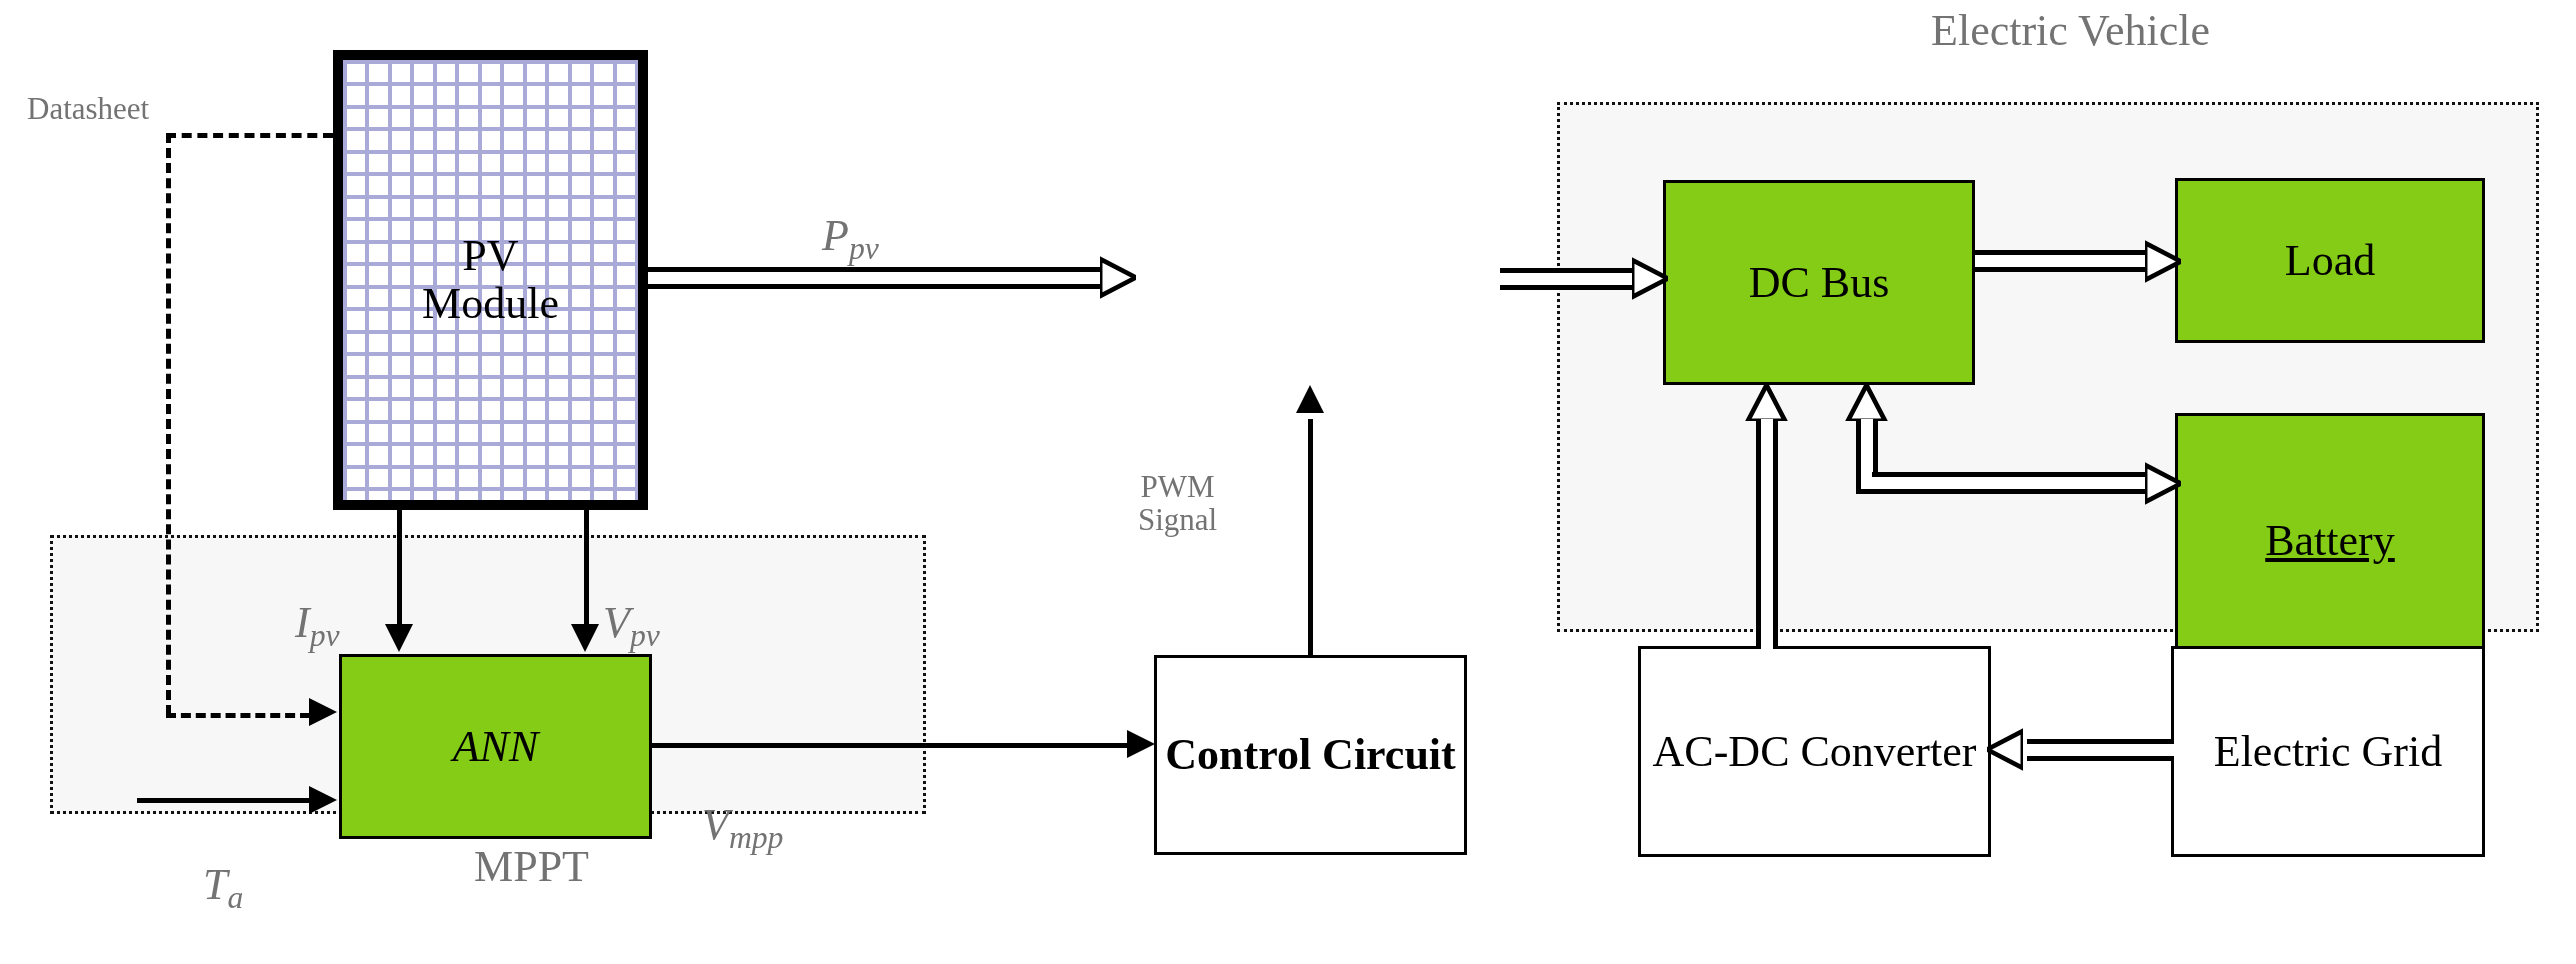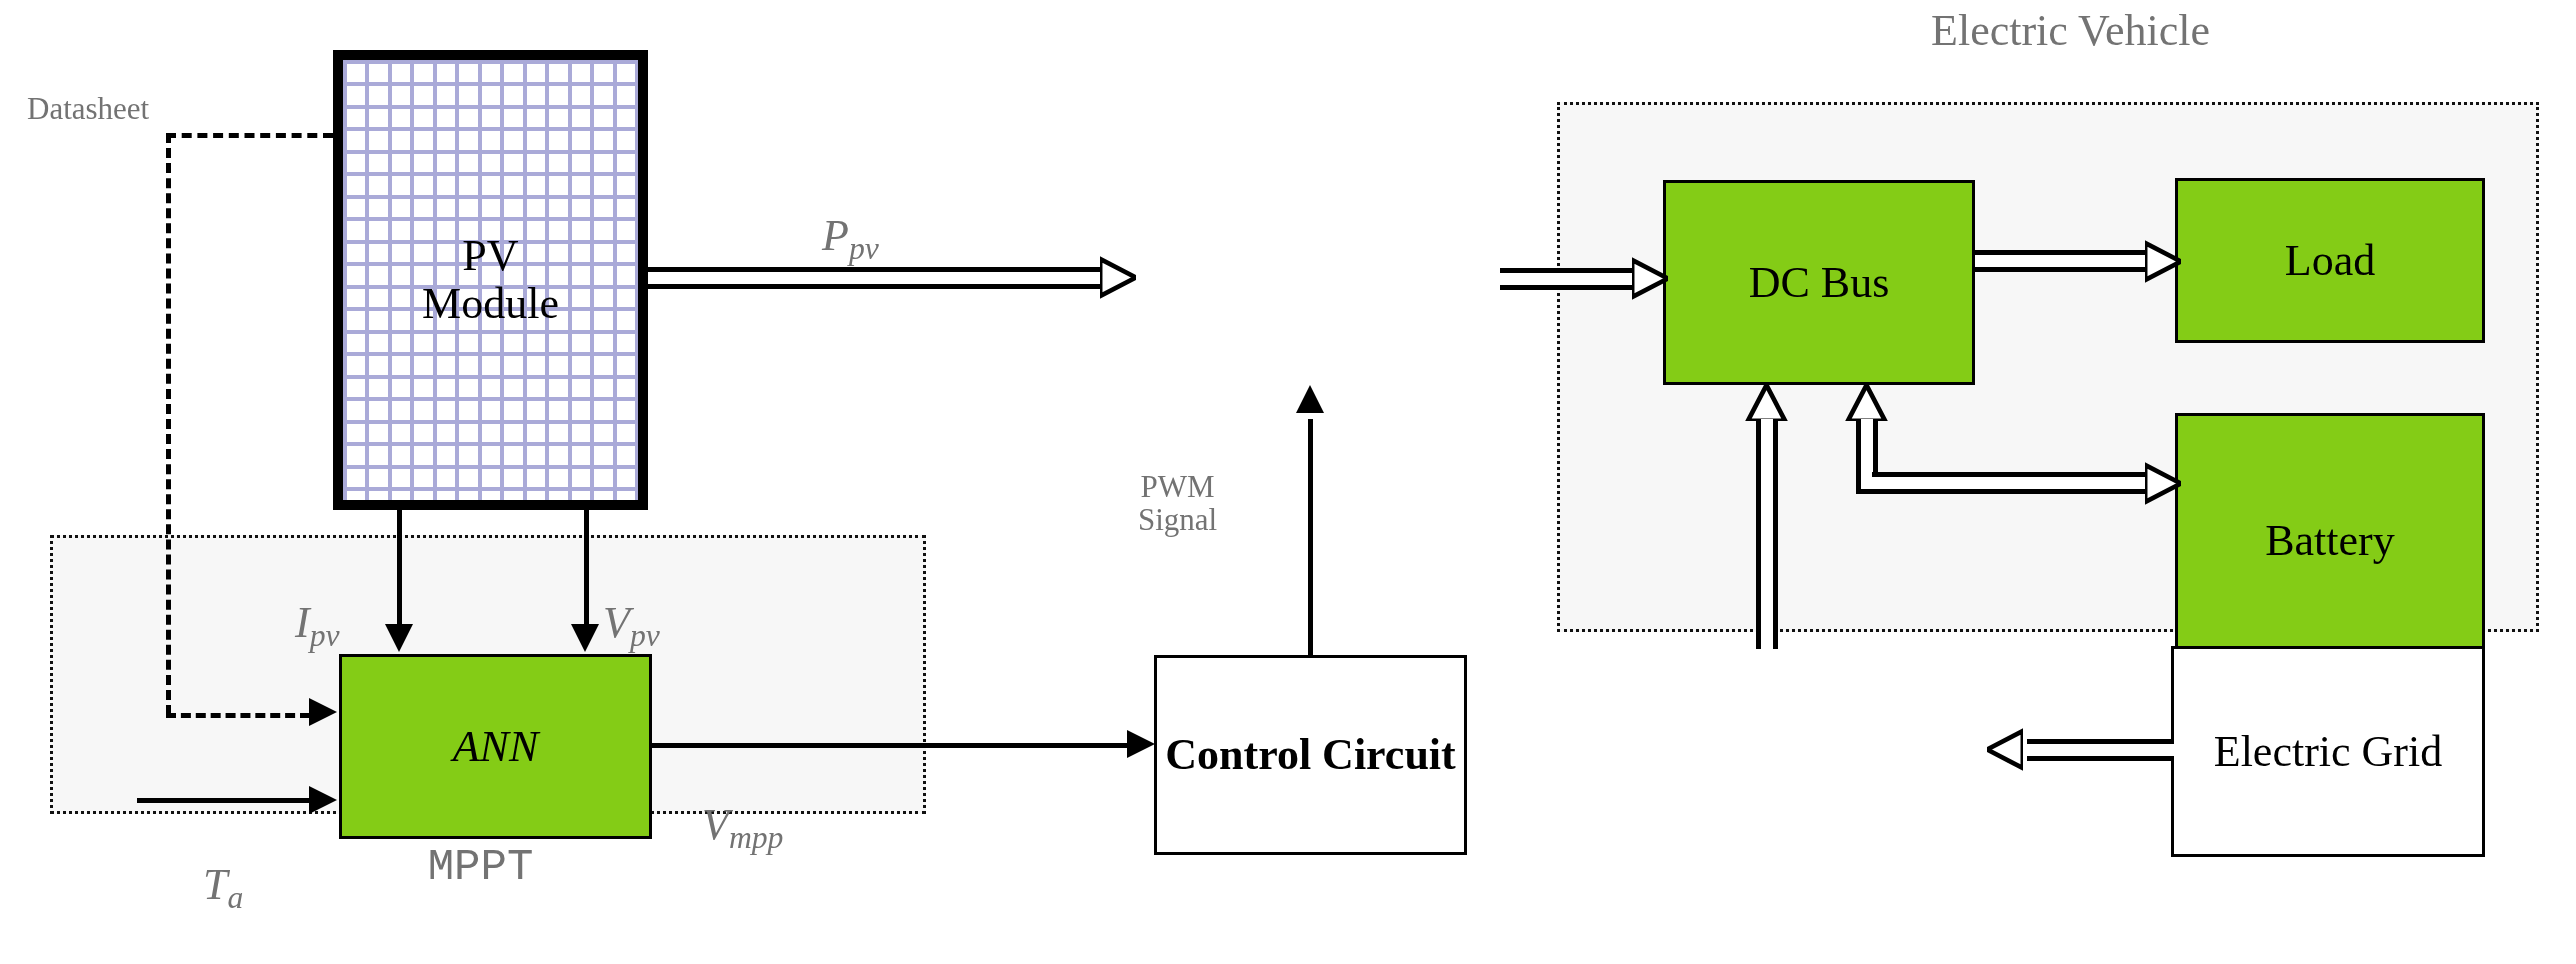--- a/index.html
+++ b/index.html
@@ -81,21 +81,21 @@
 </style>
 </head>
 <body>
 
 <div id="stage">
 
   <div class="group-box" style="left:50px;top:535px;width:876px;height:279px;"></div>
 
   <div class="group-box" style="left:1557px;top:102px;width:982px;height:530px;"></div>
 
-  <div class="lab lab-serif" style="left:372px;top:844px;width:217px;text-align:center;font-family:Liberation Mono, monospace;">MPPT</div>
+  <div class="lab lab-serif" style="left:372px;top:844px;width:217px;text-align:right;">MPPT</div>
 
   <div class="lab lab-serif" style="left:1830px;top:7.8px;width:481px;text-align:center;">Electric Vehicle</div>
 
   <div class="pv-module" style="left:333px;top:50px;width:315px;height:460px;">
     <span class="pv-label">PV
 Module</span>
   </div>
 
 
   <div class="block" style="left:339px;top:654px;width:313px;height:185px;font-style:italic;">
@@ -108,24 +108,28 @@
   </div>
 
   <div class="block" style="left:1663px;top:180px;width:312px;height:205px;">
     <span>DC Bus</span>
   </div>
 
   <div class="block" style="left:2175px;top:178px;width:310px;height:165px;">
     <span>Load</span>
   </div>
 
-  <div class="block" style="left:2175px;top:413px;width:310px;height:256px;">
+  <div class="block" style="left:2175px;top:413px;width:310px;height:256px;text-decoration:underline;">
     <span>Battery</span>
   </div>
 
+  <div class="block onwhite" style="left:1638px;top:646px;width:353px;height:211px;">
+    <span>AC-DC
+Converter</span>
+  </div>
 
   <div class="block onwhite" style="left:2171px;top:646px;width:314px;height:211px;">
     <span>Electric
 Grid</span>
   </div>
 
   <div class="pw-h" style="left:648px;top:267px;width:458px;"></div>
   <svg class="pw-head-r" style="left:1100px;top:255px;" viewBox="0 0 46 58">
     <polygon points="0,5 0,53 46,29" fill="#ffffff" stroke="#000000" stroke-width="6"></polygon>
   </svg>

